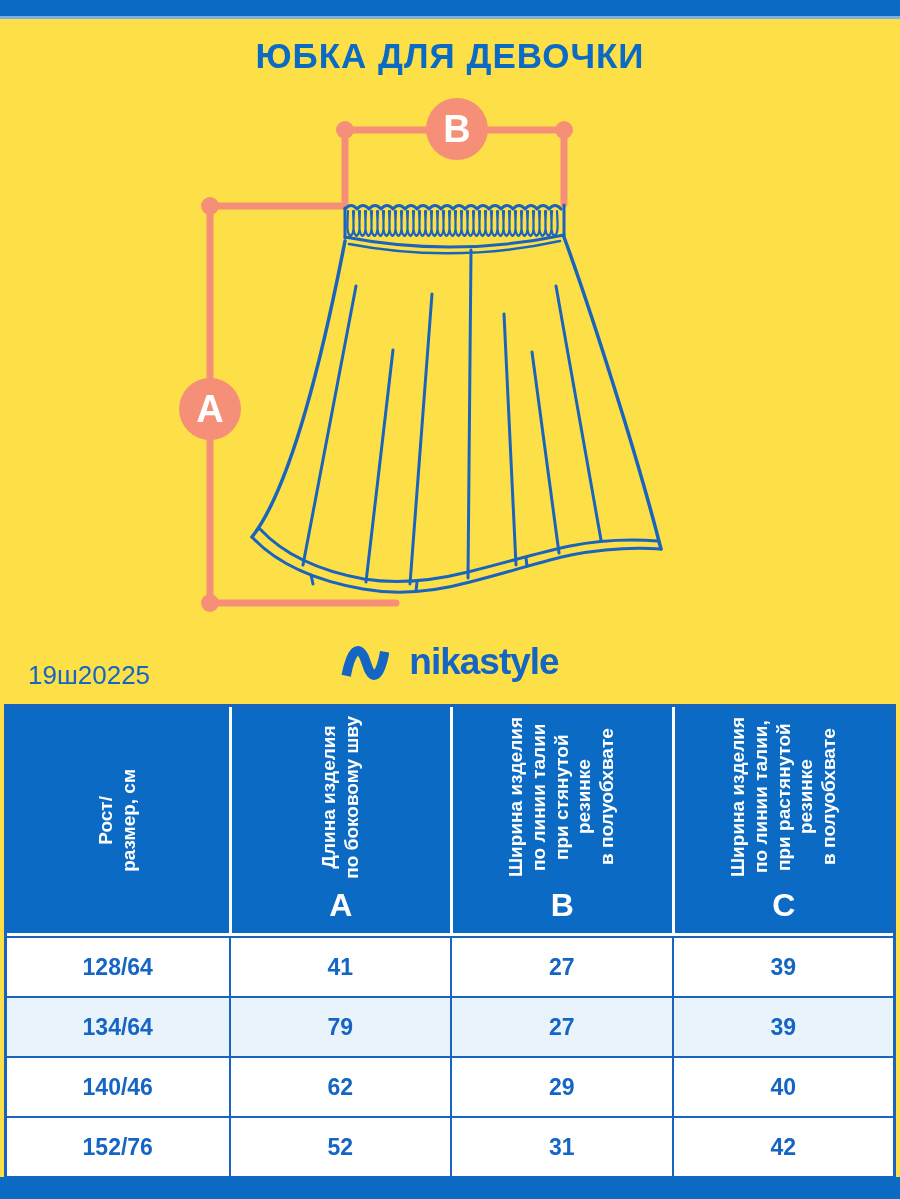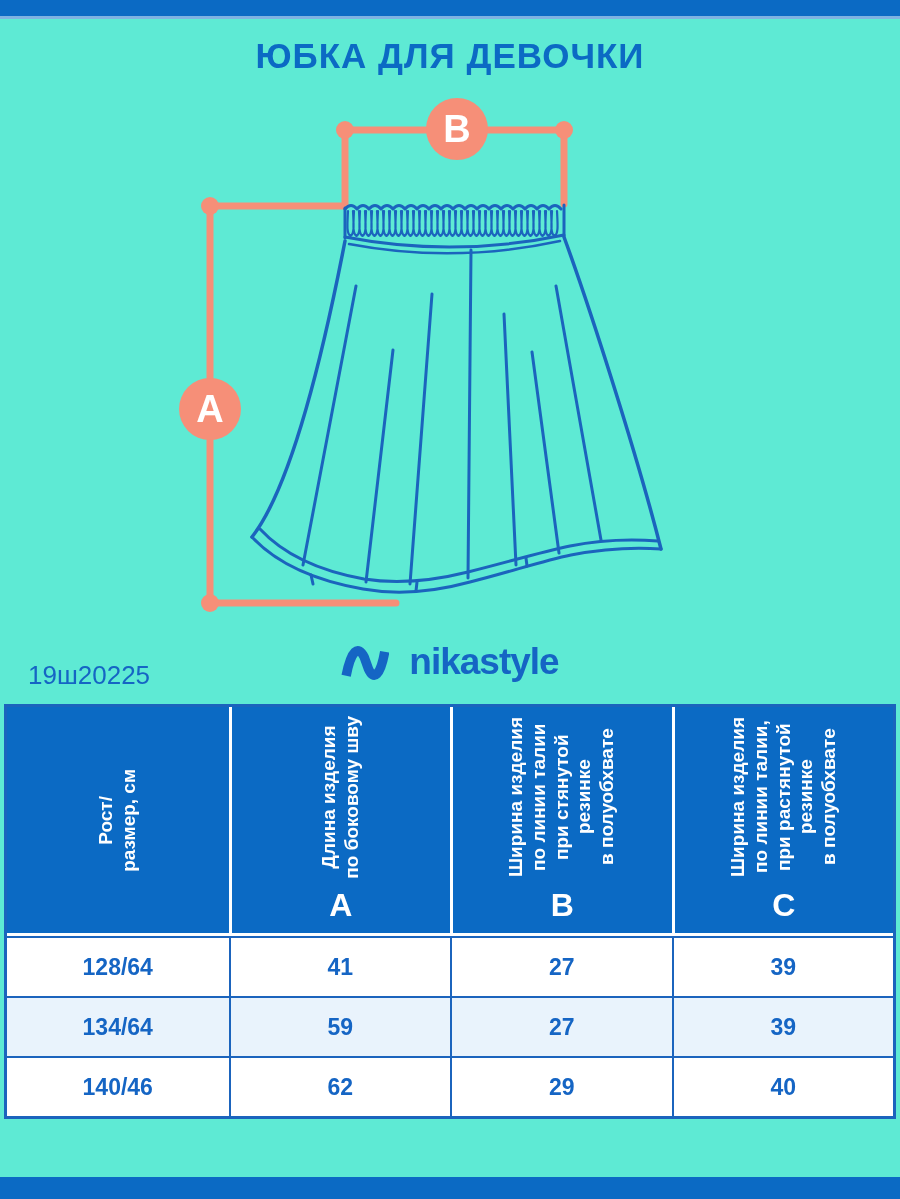--- a/index.html
+++ b/index.html
@@ -4,21 +4,21 @@
 <style>
   :root{
     --blue:#0b6ac4;
     --line:#1b64bd;
     --salmon:#f68f78;
     --alt:#e9f3fc;
     --textblue:#1565c4;
   }
   html,body{margin:0;padding:0;}
   body{font-family:"Liberation Sans",sans-serif;background:#fff;}
-  .page{position:relative;width:900px;height:1199px;background:#5eead4;overflow:hidden;}
+  .page{position:relative;width:900px;height:1199px;background:#fde047;overflow:hidden;}
 
   .topbar{position:absolute;top:0;left:0;width:100%;height:16px;background:var(--blue);border-bottom:3px solid #7fb2e2;}
 
   .title{position:absolute;top:36px;left:0;width:100%;text-align:center;
     font-size:35px;font-weight:bold;color:var(--blue);letter-spacing:1px;}
 
   .diagram{position:absolute;left:170px;top:88px;}
 
   .brand-row{position:absolute;top:632px;left:0;width:100%;height:60px;}
   .article{position:absolute;left:28px;top:28px;font-size:26px;font-weight:400;color:var(--textblue);}
@@ -158,28 +158,34 @@
     </thead>
     <tbody>
         <tr>
           <td>128/64</td>
           <td>41</td>
           <td>27</td>
           <td>39</td>
         </tr>
         <tr class="alt">
           <td>134/64</td>
-          <td>59</td>
+          <td>79</td>
           <td>27</td>
           <td>39</td>
         </tr>
         <tr>
           <td>140/46</td>
           <td>62</td>
           <td>29</td>
           <td>40</td>
         </tr>
+        <tr>
+          <td>152/76</td>
+          <td>52</td>
+          <td>31</td>
+          <td>42</td>
+        </tr>
       </tbody>
   </table>
 
   <div class="bottombar"></div>
 
 </div>
 
 </body></html>

